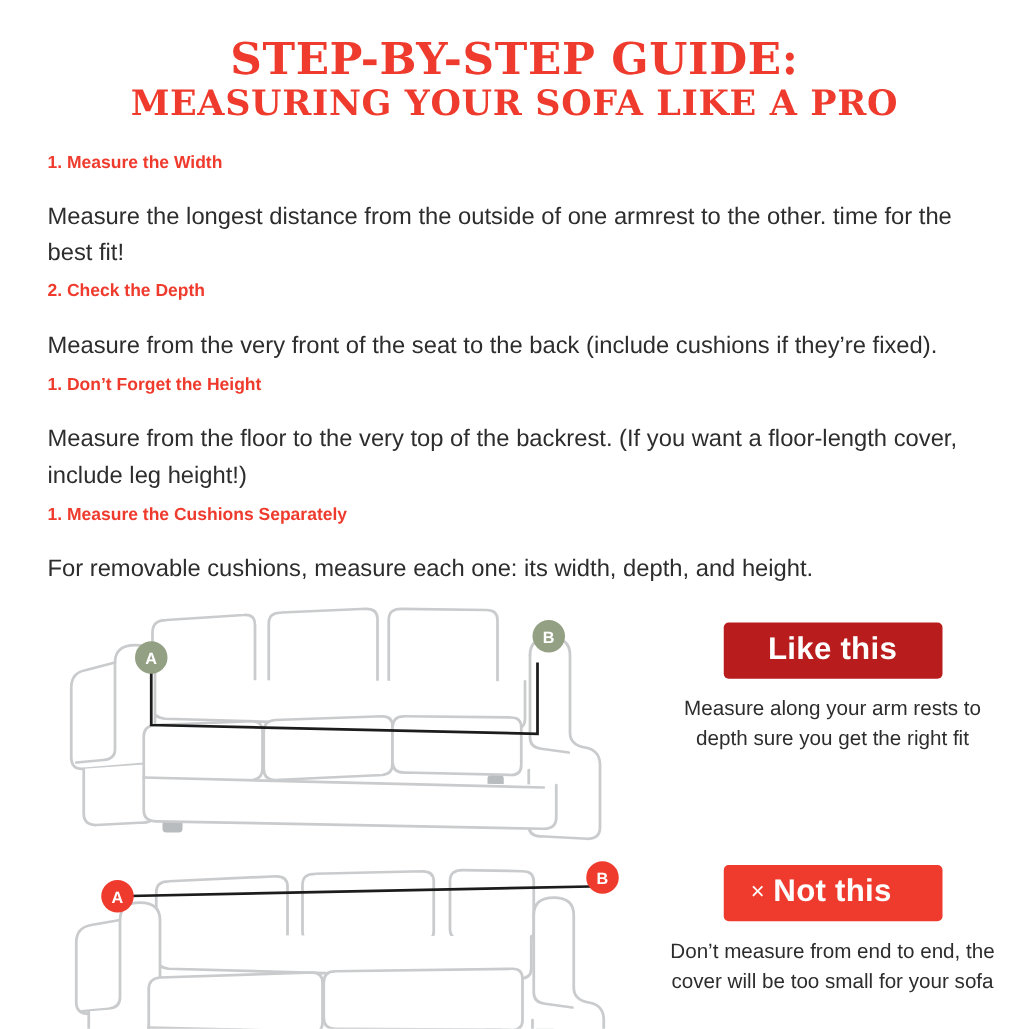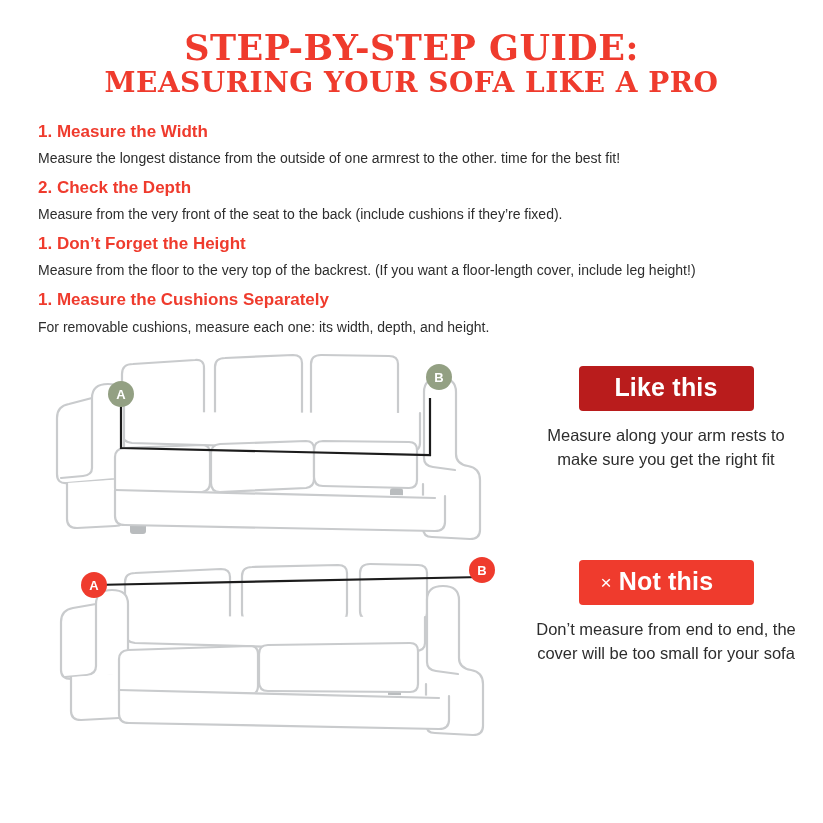--- a/index.html
+++ b/index.html
@@ -32,29 +32,29 @@
   .title-line-2 { font-size: 28px; }
 
   
   .steps {
     margin-top: 20px;
     padding: 0 38px;
   }
   .step { margin-bottom: 5px; }
   .step-head {
     color: #ef3b2d;
-    font-size: 17px;
+    font-size: 14px;
     font-weight: 700;
     line-height: 1.5;
   }
   .step-body {
     color: #2d2d2d;
-    font-size: 14px;
+    font-size: 19px;
     line-height: 1.55;
-    margin-top: 4px;
+    margin-top: 19px;
   }
 
   
   .lower {
     position: relative;
     margin-top: 14px;
     height: 400px;
   }
   .sofa-col {
     position: absolute;
@@ -210,21 +210,21 @@
         <g>
           <circle cx="452" cy="218" r="13" fill="#ef3b2d"></circle>
           <text x="452" y="223" font-family="Liberation Sans, sans-serif" font-size="13" font-weight="700" fill="#ffffff" text-anchor="middle">B</text>
         </g>
       </svg>
     </div>
 
     <div class="text-col">
       <div>
         <div class="badge badge-like">Like this</div>
-        <div class="caption">Measure along your arm rests to make sure you get the right fit</div>
+        <div class="caption">Measure along your arm rests to depth sure you get the right fit</div>
       </div>
       <div class="block-two">
         <div class="badge badge-not">
           <span class="xmark">×</span>
           <span>Not this</span>
         </div>
         <div class="caption">Don’t measure from end to end, the cover will be too small for your sofa</div>
       </div>
     </div>
 

